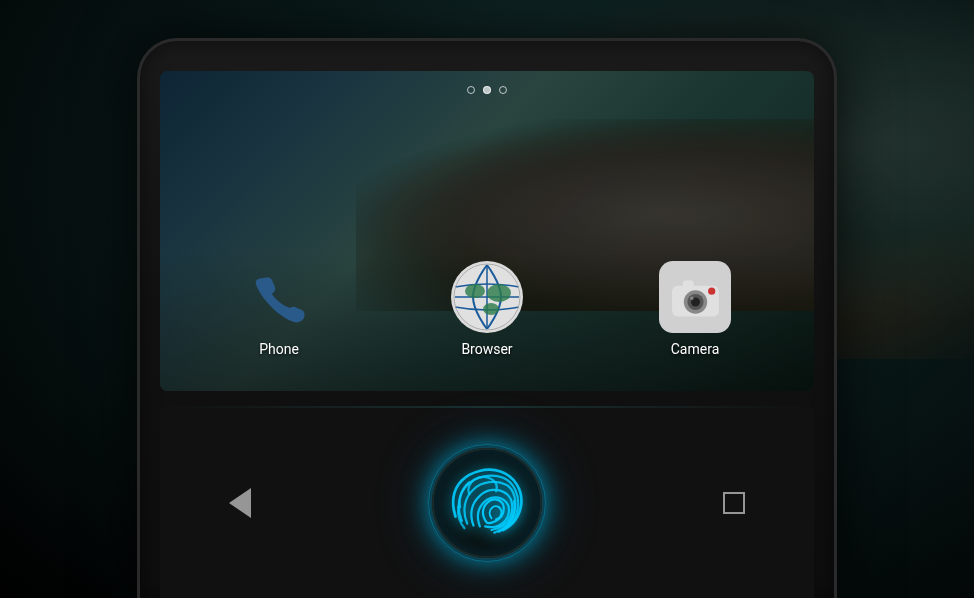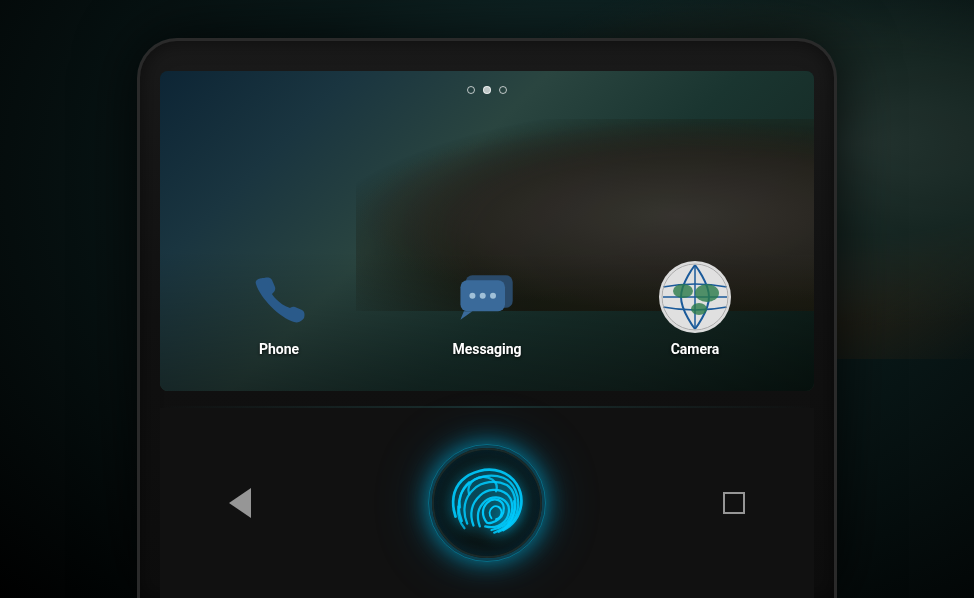--- a/index.html
+++ b/index.html
@@ -165,21 +165,21 @@
     }
 
     .app-icon.camera-icon-bg {
       background: #d0d0d0;
       border-radius: 14px;
     }
 
     .app-label {
       color: white;
       font-size: 14px;
-      font-weight: 700;
+      font-weight: 400;
       text-shadow: 0 1px 3px rgba(0,0,0,0.8);
       text-align: center;
     }
 
     
     .phone-svg {
       width: 55px;
       height: 55px;
     }
 
@@ -324,37 +324,20 @@
 
         <div class="app-item">
           <div class="app-icon phone-icon">
             <svg class="phone-svg" viewBox="0 0 55 55" fill="none" xmlns="http://www.w3.org/2000/svg">
               <path d="M12 8C12 8 18 6 20 10L23 17C24 20 22 22 20 24C20 24 26 34 38 38C38 38 40 36 43 37L50 40C54 42 52 48 52 48C52 48 48 54 42 52C28 48 8 28 4 14C2 8 12 8 12 8Z" fill="#2a5a8a"></path>
             </svg>
           </div>
           <span class="app-label">Phone</span>
         </div>
 
-        <div class="app-item">
-          <div class="app-icon messaging-icon">
-            <svg class="msg-svg" viewBox="0 0 70 60" fill="none" xmlns="http://www.w3.org/2000/svg">
-
-              <rect x="10" y="4" width="55" height="38" rx="8" fill="#2a4a6a"></rect>
-
-              <rect x="4" y="10" width="52" height="36" rx="8" fill="#3a6a9a"></rect>
-
-              <polygon points="8,46 4,56 18,46" fill="#3a6a9a"></polygon>
-
-              <circle cx="18" cy="28" r="3.5" fill="#a0c0d8"></circle>
-              <circle cx="30" cy="28" r="3.5" fill="#a0c0d8"></circle>
-              <circle cx="42" cy="28" r="3.5" fill="#a0c0d8"></circle>
-            </svg>
-          </div>
-          <span class="app-label">Messaging</span>
-        </div>
 
 
         <div class="app-item">
           <div class="app-icon browser-icon">
             <svg class="browser-globe" viewBox="0 0 68 68" xmlns="http://www.w3.org/2000/svg">
               <circle cx="34" cy="34" r="34" fill="#e0e0e0"></circle>
 
               <path d="M34 2 C34 2 20 20 20 34 C20 48 34 66 34 66" stroke="#1a5a9a" stroke-width="2" fill="none"></path>
               <path d="M34 2 C34 2 48 20 48 34 C48 48 34 66 34 66" stroke="#1a5a9a" stroke-width="2" fill="none"></path>
 
@@ -364,23 +347,41 @@
               <line x1="2" y1="34" x2="66" y2="34" stroke="#1a5a9a" stroke-width="1.5"></line>
 
               <line x1="34" y1="2" x2="34" y2="66" stroke="#1a5a9a" stroke-width="1.5"></line>
 
               <ellipse cx="22" cy="28" rx="10" ry="7" fill="#2a7a4a" opacity="0.8"></ellipse>
               <ellipse cx="46" cy="30" rx="12" ry="9" fill="#2a7a4a" opacity="0.8"></ellipse>
               <ellipse cx="38" cy="46" rx="8" ry="6" fill="#2a7a4a" opacity="0.8"></ellipse>
               <circle cx="34" cy="34" r="33" fill="none" stroke="#aaa" stroke-width="1"></circle>
             </svg>
           </div>
+          <span class="app-label">Browser</span>
+        </div>
+
+        <div class="app-item">
+          <div class="app-icon camera-icon-bg">
+            <svg class="camera-svg" viewBox="0 0 60 50" fill="none" xmlns="http://www.w3.org/2000/svg">
+
+              <rect x="4" y="12" width="52" height="34" rx="6" fill="#e0e0e0"></rect>
+
+              <circle cx="30" cy="30" r="13" fill="#888"></circle>
+              <circle cx="30" cy="30" r="9" fill="#555"></circle>
+              <circle cx="30" cy="30" r="5" fill="#222"></circle>
+              <circle cx="26" cy="26" r="2" fill="rgba(255,255,255,0.3)"></circle>
+
+              <rect x="16" y="6" width="12" height="8" rx="3" fill="#e0e0e0"></rect>
+
+              <circle cx="48" cy="18" r="4" fill="#cc3333"></circle>
+            </svg>
+          </div>
           <span class="app-label">Camera</span>
         </div>
-
       </div>
     </div>
 
     <div class="screen-bottom-bar"></div>
 
     <div class="nav-bar">
 
       <div class="nav-button">
         <div class="back-triangle"></div>
       </div>

